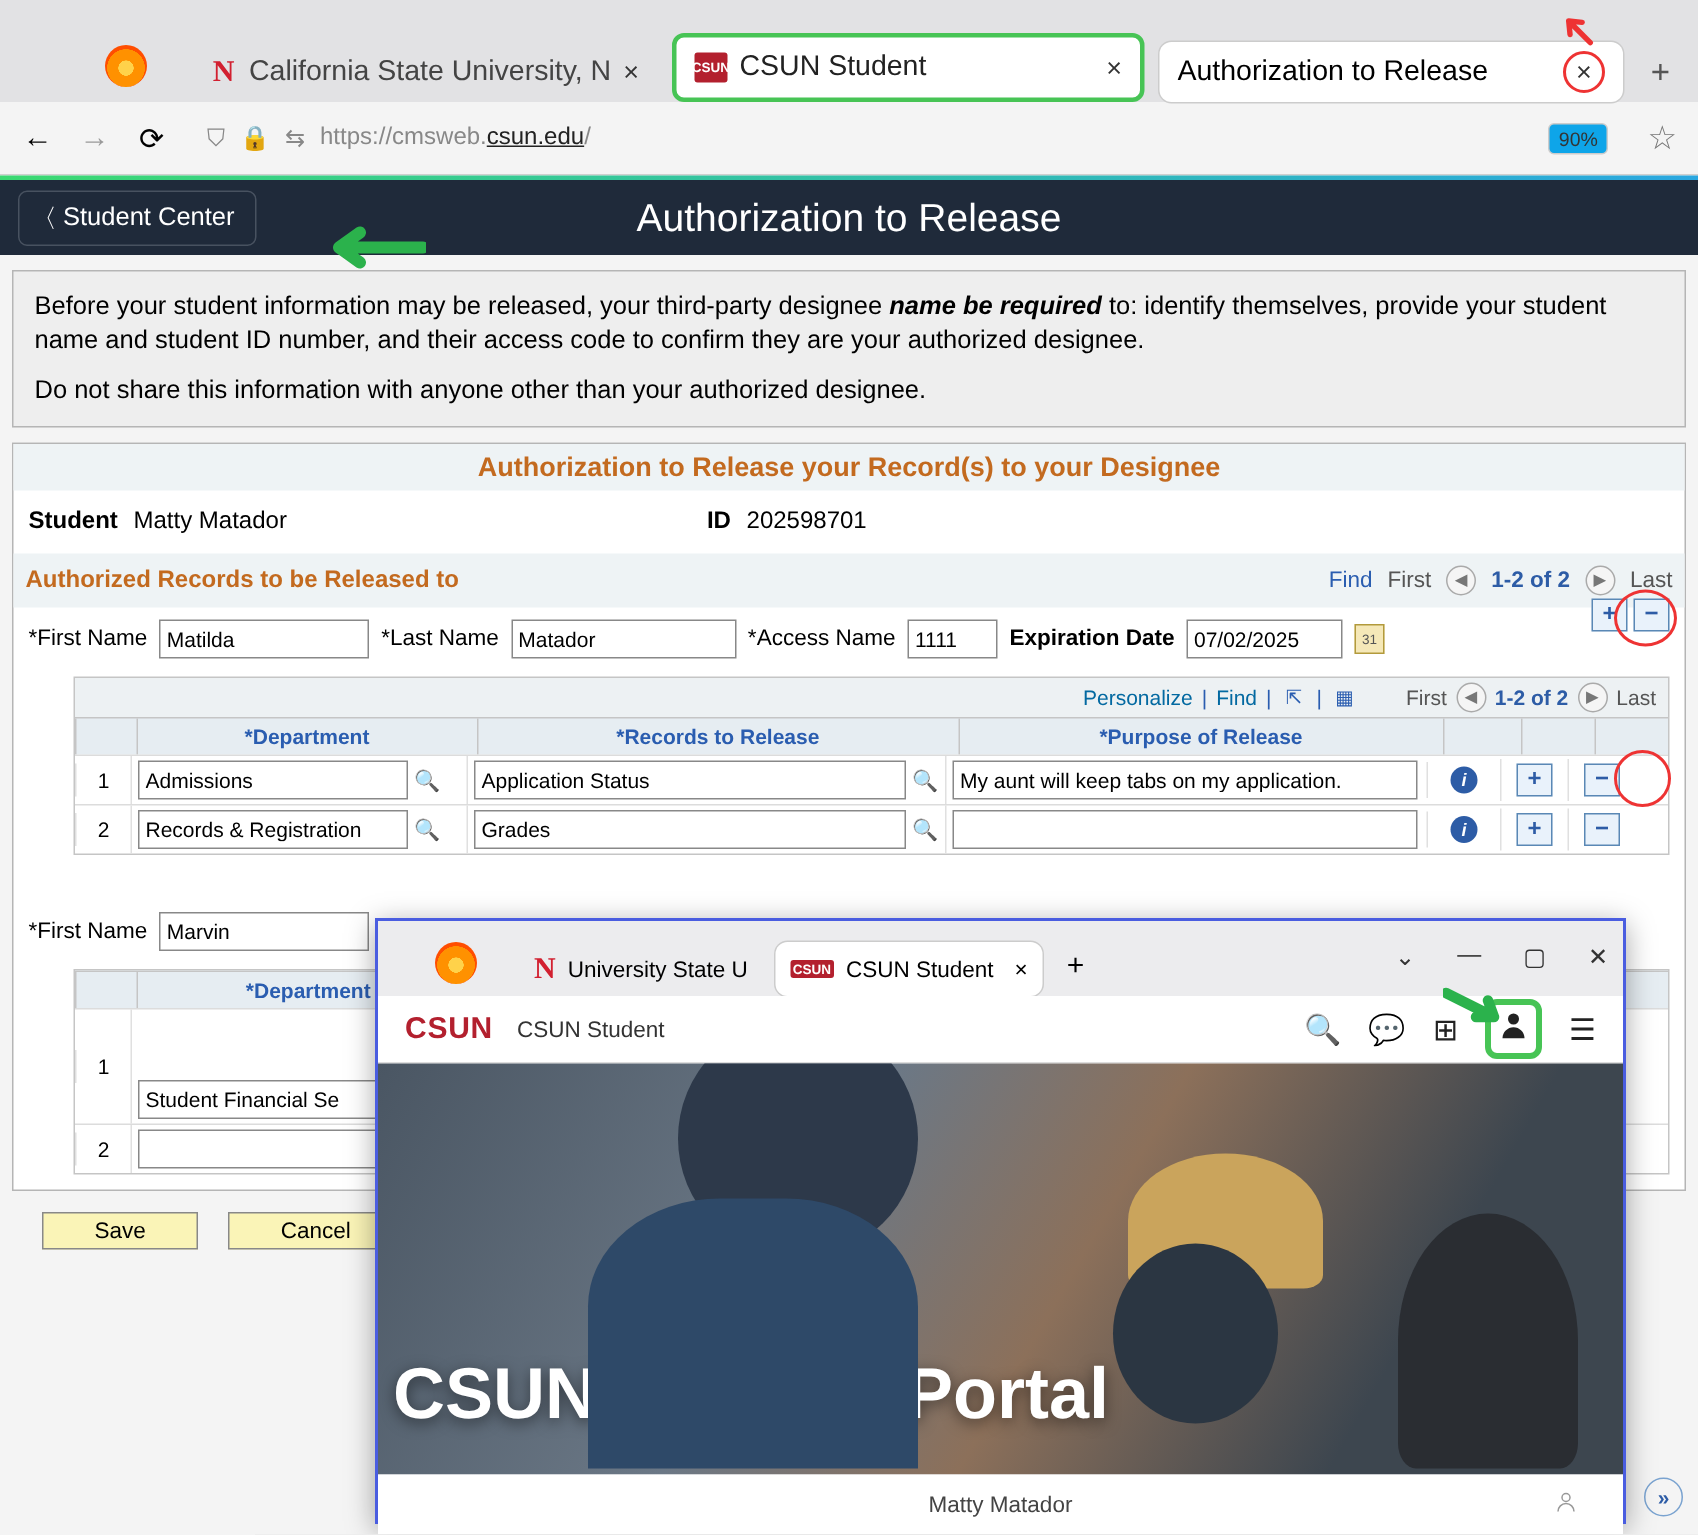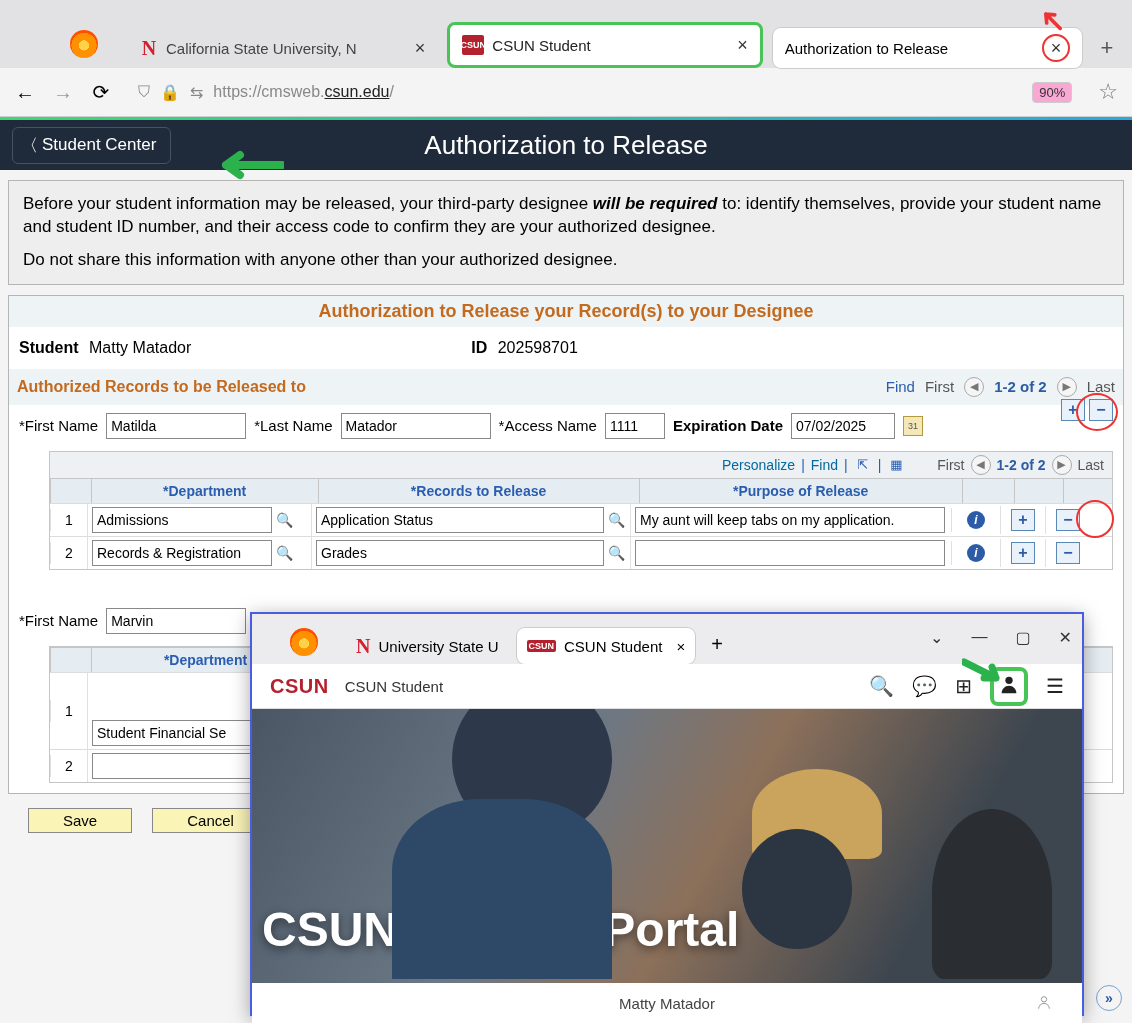--- a/index.html
+++ b/index.html
@@ -5,34 +5,34 @@
 html,body{margin:0;padding:0;font-family:Arial,Helvetica,sans-serif;font-size:14px;background:#e9e9e9;color:#000;}
 .browser{width:1132px;height:1023px;position:relative;overflow:hidden;background:#f4f4f4;}
 .tabstrip{height:68px;background:#e2e2e4;display:flex;align-items:flex-end;padding:0 10px;gap:10px;position:relative;}
 .ff-icon{width:28px;height:28px;border-radius:50%;background:radial-gradient(circle at 50% 55%,#ffd24a 0 24%,#ff9100 25% 60%,#ff4e00 61% 100%);margin:0 20px 10px 60px;}
 .tab{height:40px;border-radius:8px;display:flex;align-items:center;gap:8px;padding:0 12px;max-width:300px;flex:1;position:relative;}
 .tab.inactive{background:transparent;color:#444;}
 .tab.active{background:#fff;color:#222;border:3px solid #47c455;}
 .tab .fav{width:18px;height:18px;display:flex;align-items:center;justify-content:center;font-weight:bold;}
 .tab .fav.red-n{color:#d22030;font-family:Georgia,serif;font-size:20px;}
 .tab .fav.csun{background:#b3202e;color:#fff;font-size:9px;font-weight:bold;padding:1px 2px;border-radius:2px;}
-.tab .title{flex:1;white-space:nowrap;overflow:hidden;text-overflow:ellipsis;font-size:15px;}
+.tab .title{flex:1;white-space:nowrap;overflow:hidden;text-overflow:ellipsis;font-size:19px;}
 .tab .close{font-size:18px;cursor:pointer;color:#333;}
 .tab.white{background:#fff;box-shadow:0 0 0 1px #ccc;}
 .red-circle{border:2px solid #e33;border-radius:50%;}
 .new-tab{width:30px;height:30px;display:flex;align-items:center;justify-content:center;font-size:22px;color:#555;cursor:pointer;margin-bottom:5px;}
 .red-arrow{position:absolute;top:12px;right:52px;width:36px;height:22px;}
 .red-arrow svg{width:100%;height:100%;}
 .addrbar{height:48px;background:#f4f4f4;display:flex;align-items:center;padding:0 14px;gap:16px;border-bottom:1px solid #cfcfcf;}
 .nav-btn{width:22px;height:22px;display:flex;align-items:center;justify-content:center;color:#000;font-size:20px;cursor:pointer;}
 .nav-btn.dim{color:#9a9a9a;cursor:default;}
 .urlfield{flex:1;height:36px;background:#f4f4f4;border-radius:6px;display:flex;align-items:center;gap:10px;padding:0 10px;font-size:16px;color:#888;}
 .urlfield .lock{color:#555;}
 .url-host{color:#222;text-decoration:underline;}
-.zoom{background:#f9a8d4;border-radius:4px;padding:2px 6px;font-size:13px;color:#333;border:1px solid #ccc;}
+.zoom{background:#0ea5e9;border-radius:4px;padding:2px 6px;font-size:13px;color:#333;border:1px solid #ccc;}
 .star{font-size:22px;color:#777;}
 .topgrad{height:3px;background:linear-gradient(90deg,#3bd971,#2aa7e0);}
 .appbar{height:50px;background:#1f2a3a;display:flex;align-items:center;color:#fff;position:relative;}
 .backbtn{margin-left:12px;border:1px solid #485260;border-radius:6px;padding:6px 14px 6px 8px;display:flex;align-items:center;gap:4px;font-size:17px;cursor:pointer;}
 .apptitle{position:absolute;left:0;right:0;text-align:center;font-size:26px;font-weight:400;}
 .green-arrow{position:absolute;left:214px;top:150px;width:70px;height:30px;pointer-events:none;}
 .green-arrow svg{width:100%;height:100%;}
 .page{padding:10px 8px;}
 .notice{border:1px solid #b5b5b5;background:#eee;padding:12px 14px;font-size:17px;line-height:1.35;margin-bottom:10px;}
 .notice i{font-style:italic;font-weight:bold;}
@@ -161,21 +161,21 @@
   </div>
   <div class="green-arrow">
     <svg viewBox="0 0 70 30">
         <path d="M68 15 L12 15 M12 15 L26 5 M12 15 L26 25" stroke="#2bb24c" stroke-width="8" fill="none" stroke-linecap="round"></path>
       </svg>
   </div>
 
   <div class="page">
     <div class="notice">
       <div>
-        <span>Before your student information may be released, your third-party designee </span><i>will be required</i><span> to: identify themselves, provide your student name and student ID number, and their access code to confirm they are your authorized designee.</span>
+        <span>Before your student information may be released, your third-party designee </span><i>name be required</i><span> to: identify themselves, provide your student name and student ID number, and their access code to confirm they are your authorized designee.</span>
       </div>
       <div style="margin-top:10px;">Do not share this information with anyone other than your authorized designee.</div>
     </div>
 
     <div class="section">
       <div class="secthead">Authorization to Release your Record(s) to your Designee</div>
       <div class="studentrow">
         <div><span class="lbl">Student</span> <span>Matty Matador</span></div>
         <div style="margin-left:240px;"><span class="lbl">ID</span> <span>202598701</span></div>
       </div>

